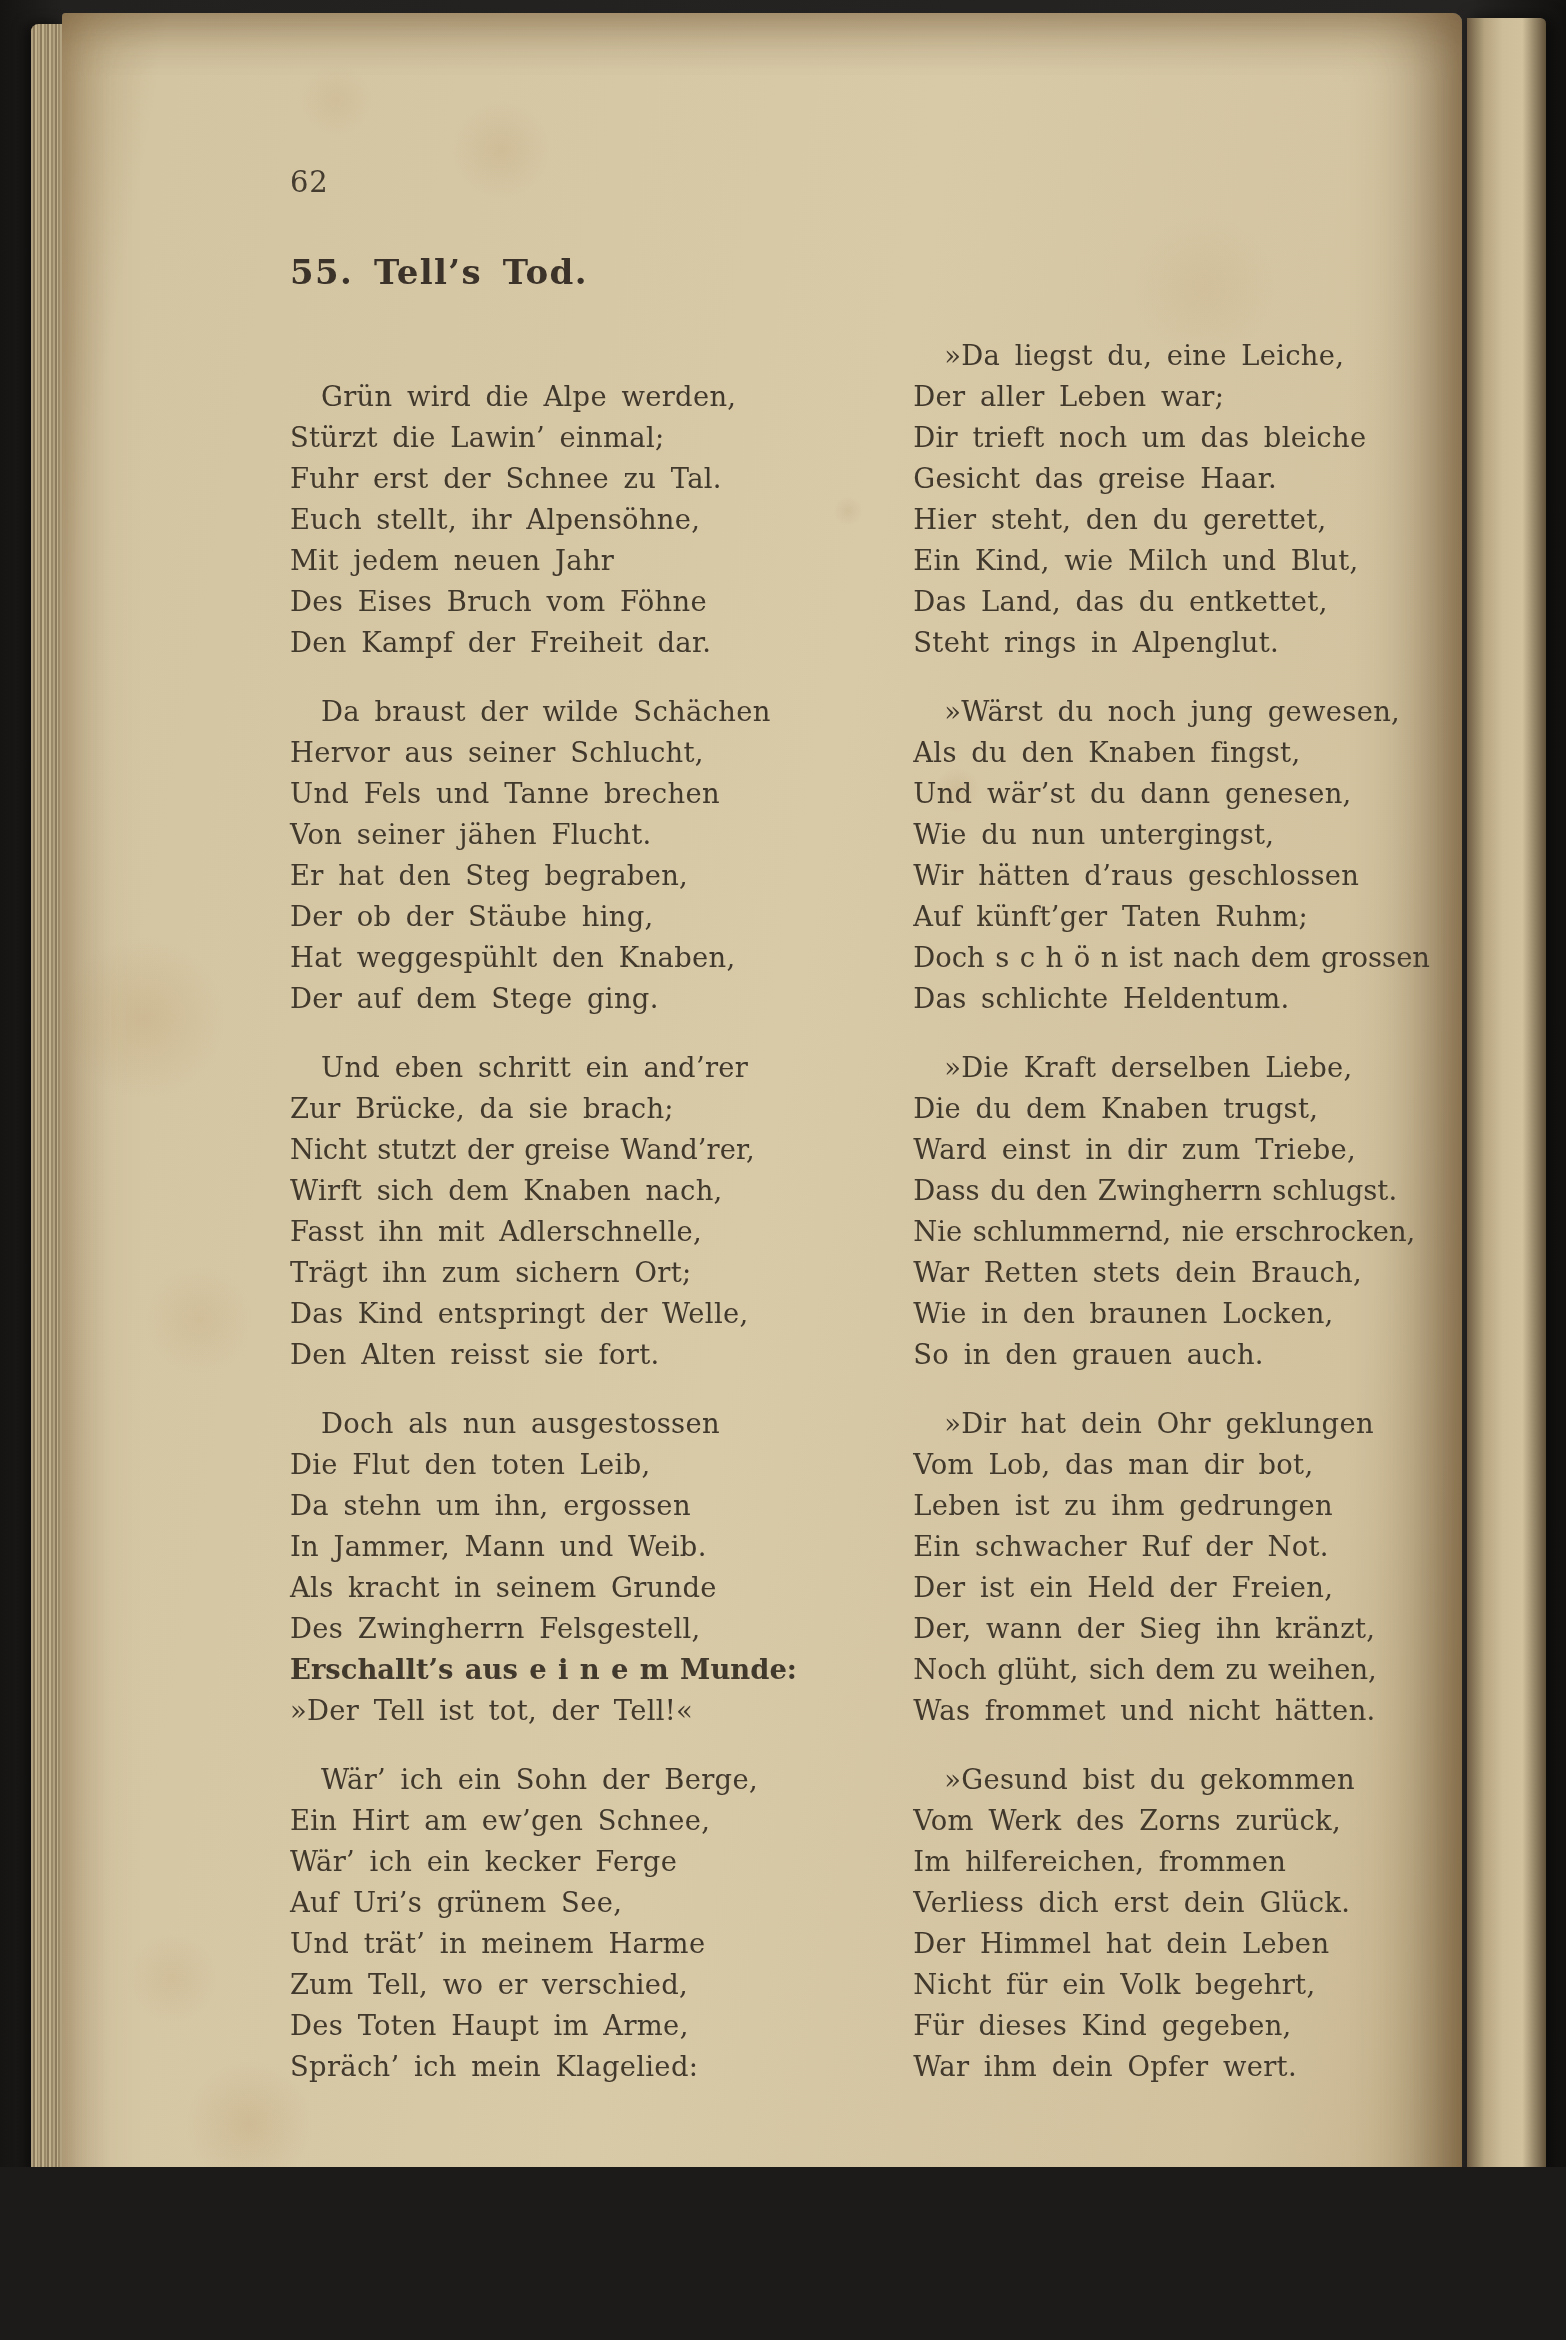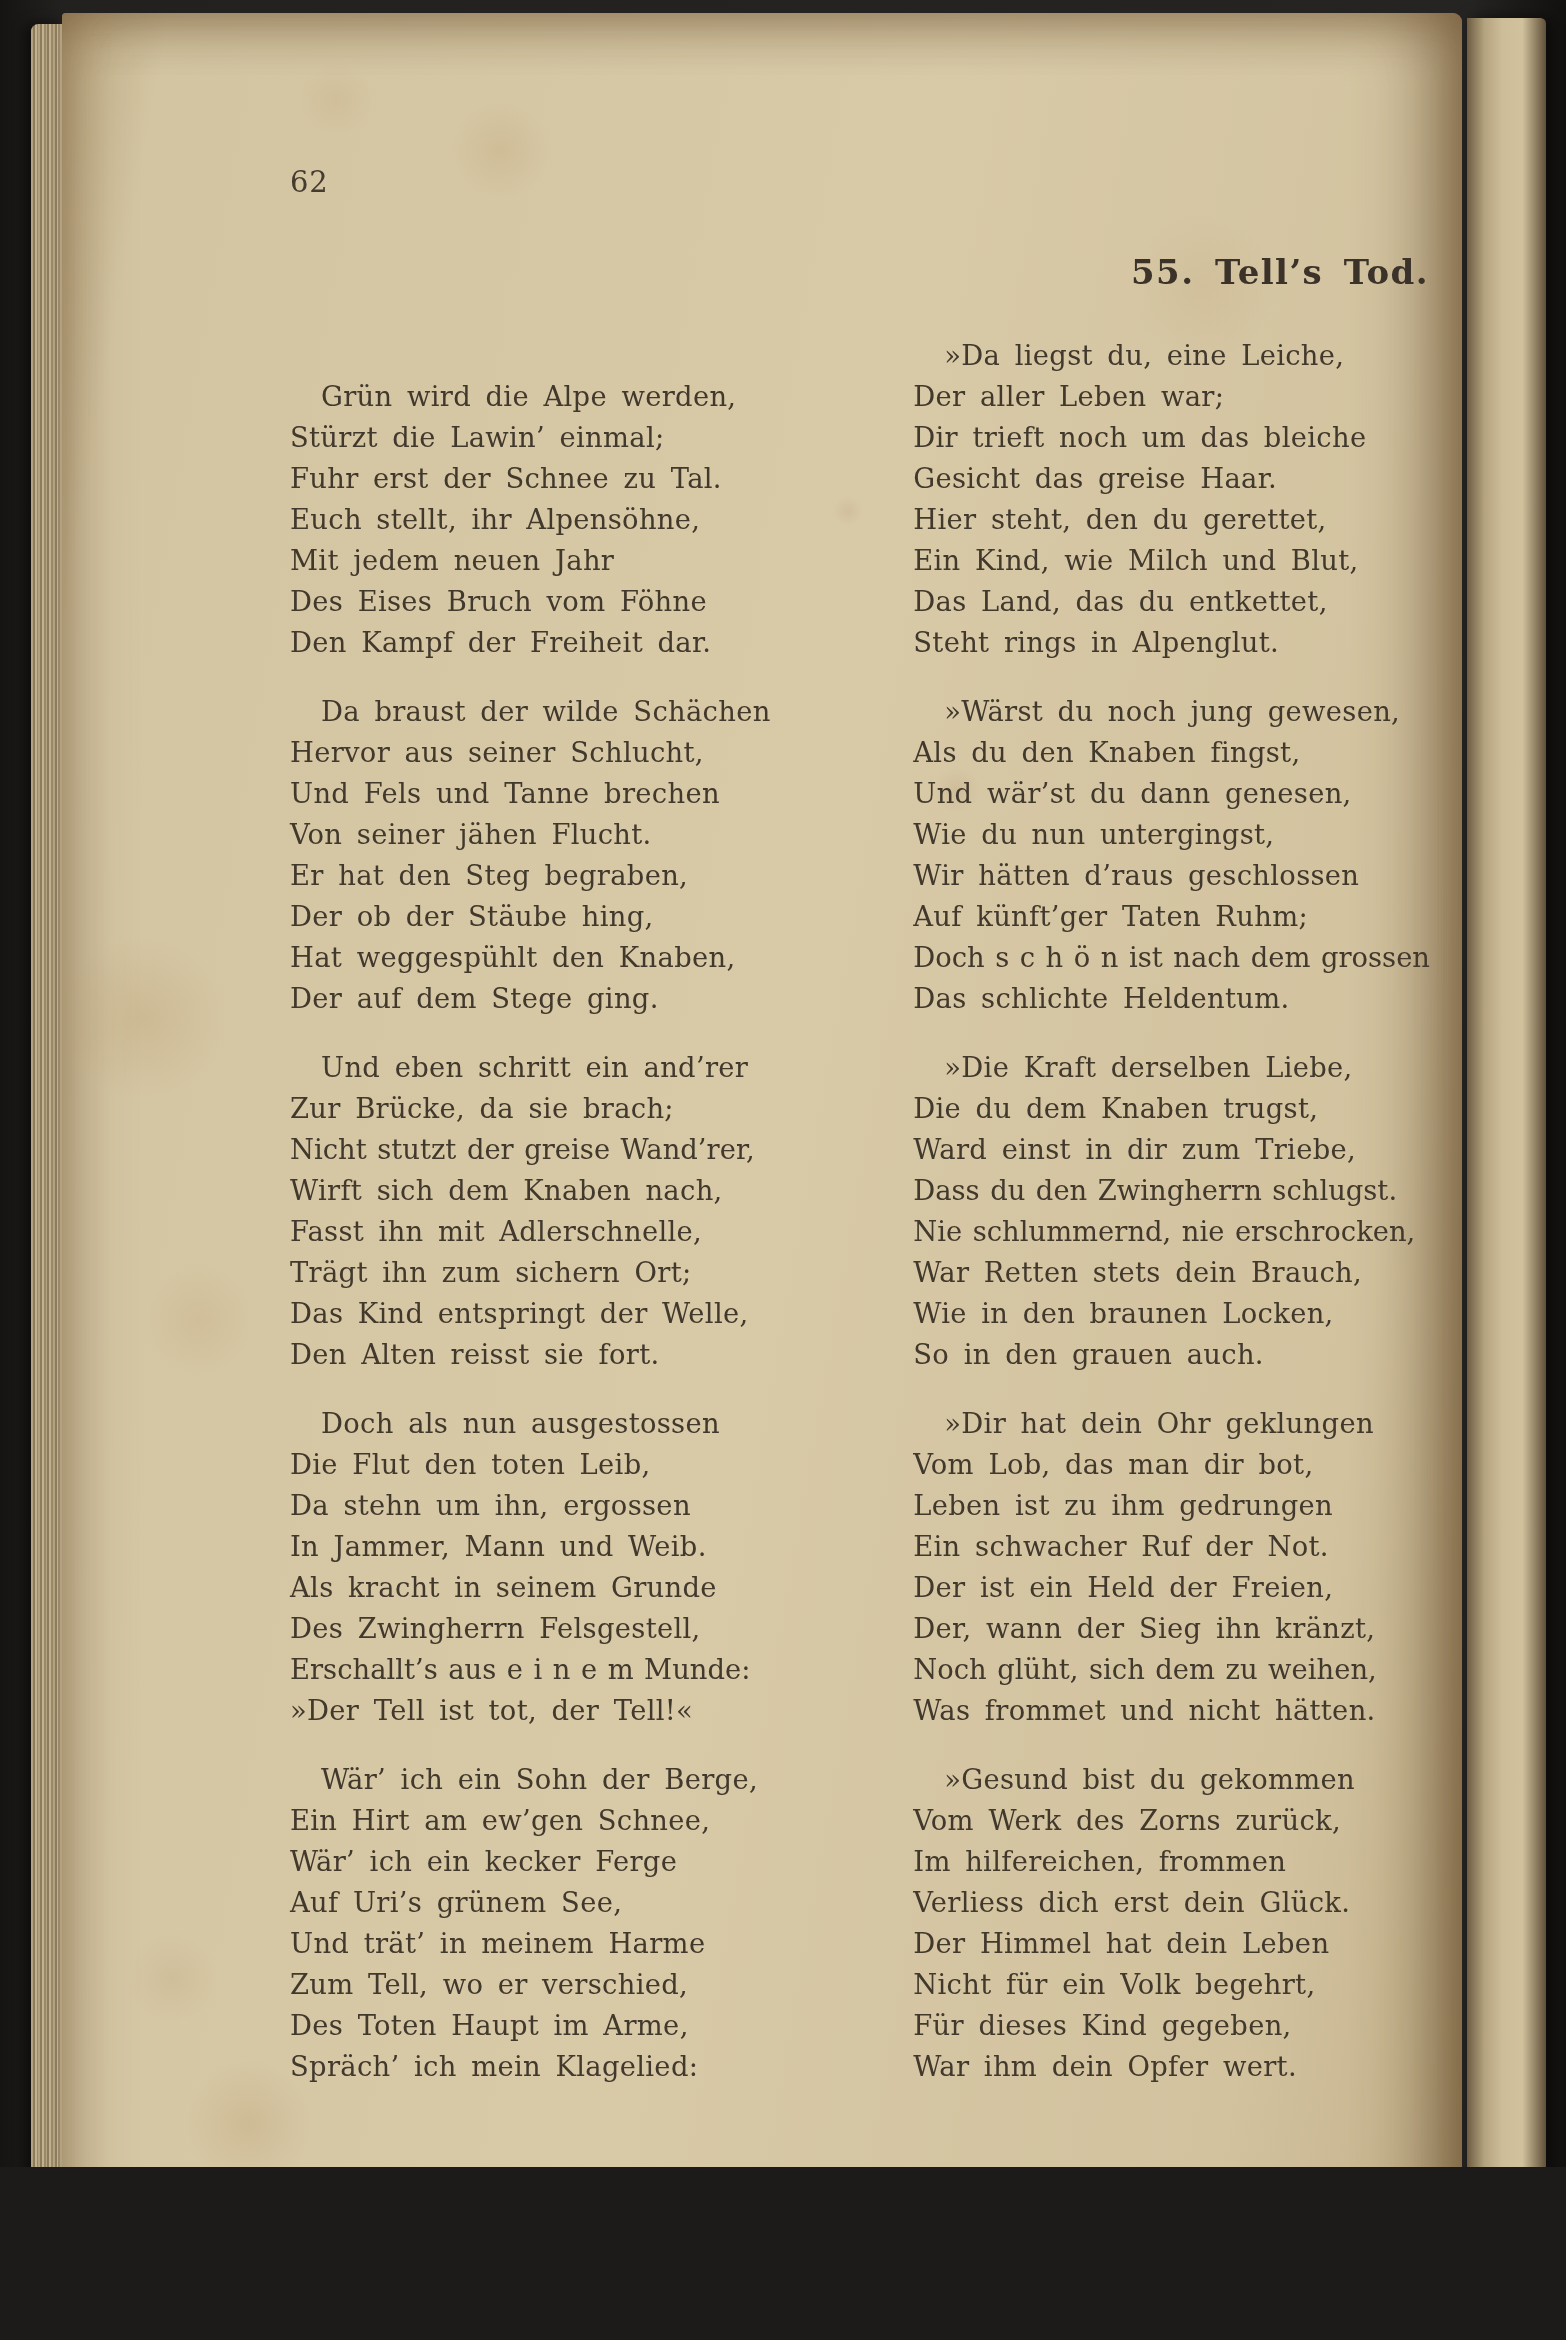--- a/index.html
+++ b/index.html
@@ -67,21 +67,21 @@
     font-size: 29px;
     letter-spacing: 0.9px;
     color: #44ureed;
     color: #453c30;
   }
 
   .poem-title {
     position: absolute;
     left: 228px; top: 239px;
     width: 1139px;
-    text-align: right;
+    text-align: left;
     font-size: 34px;
     font-weight: bold;
     letter-spacing: 1.4px;
     word-spacing: 7.3px;
     color: #3b332a;
   }
 
   .columns {
     position: absolute;
     left: 228px; top: 322px;
@@ -160,21 +160,21 @@
             <p>Das Kind entspringt der Welle,</p>
             <p>Den Alten reisst sie fort.</p>
           </div>
           <div class="stanza">
             <p>Doch als nun ausgestossen</p>
             <p>Die Flut den toten Leib,</p>
             <p>Da stehn um ihn, ergossen</p>
             <p>In Jammer, Mann und Weib.</p>
             <p>Als kracht in seinem Grunde</p>
             <p>Des Zwingherrn Felsgestell,</p>
-            <p style="word-spacing: 1.8px; letter-spacing: 0px;">Erschallt’s aus e i n e m Munde:</p>
+            <p style="word-spacing: 1.8px; letter-spacing: 0px; font-weight: bold;">Erschallt’s aus e i n e m Munde:</p>
             <p>»Der Tell ist tot, der Tell!«</p>
           </div>
           <div class="stanza">
             <p>Wär’ ich ein Sohn der Berge,</p>
             <p>Ein Hirt am ew’gen Schnee,</p>
             <p>Wär’ ich ein kecker Ferge</p>
             <p>Auf Uri’s grünem See,</p>
             <p>Und trät’ in meinem Harme</p>
             <p>Zum Tell, wo er verschied,</p>
             <p>Des Toten Haupt im Arme,</p>

